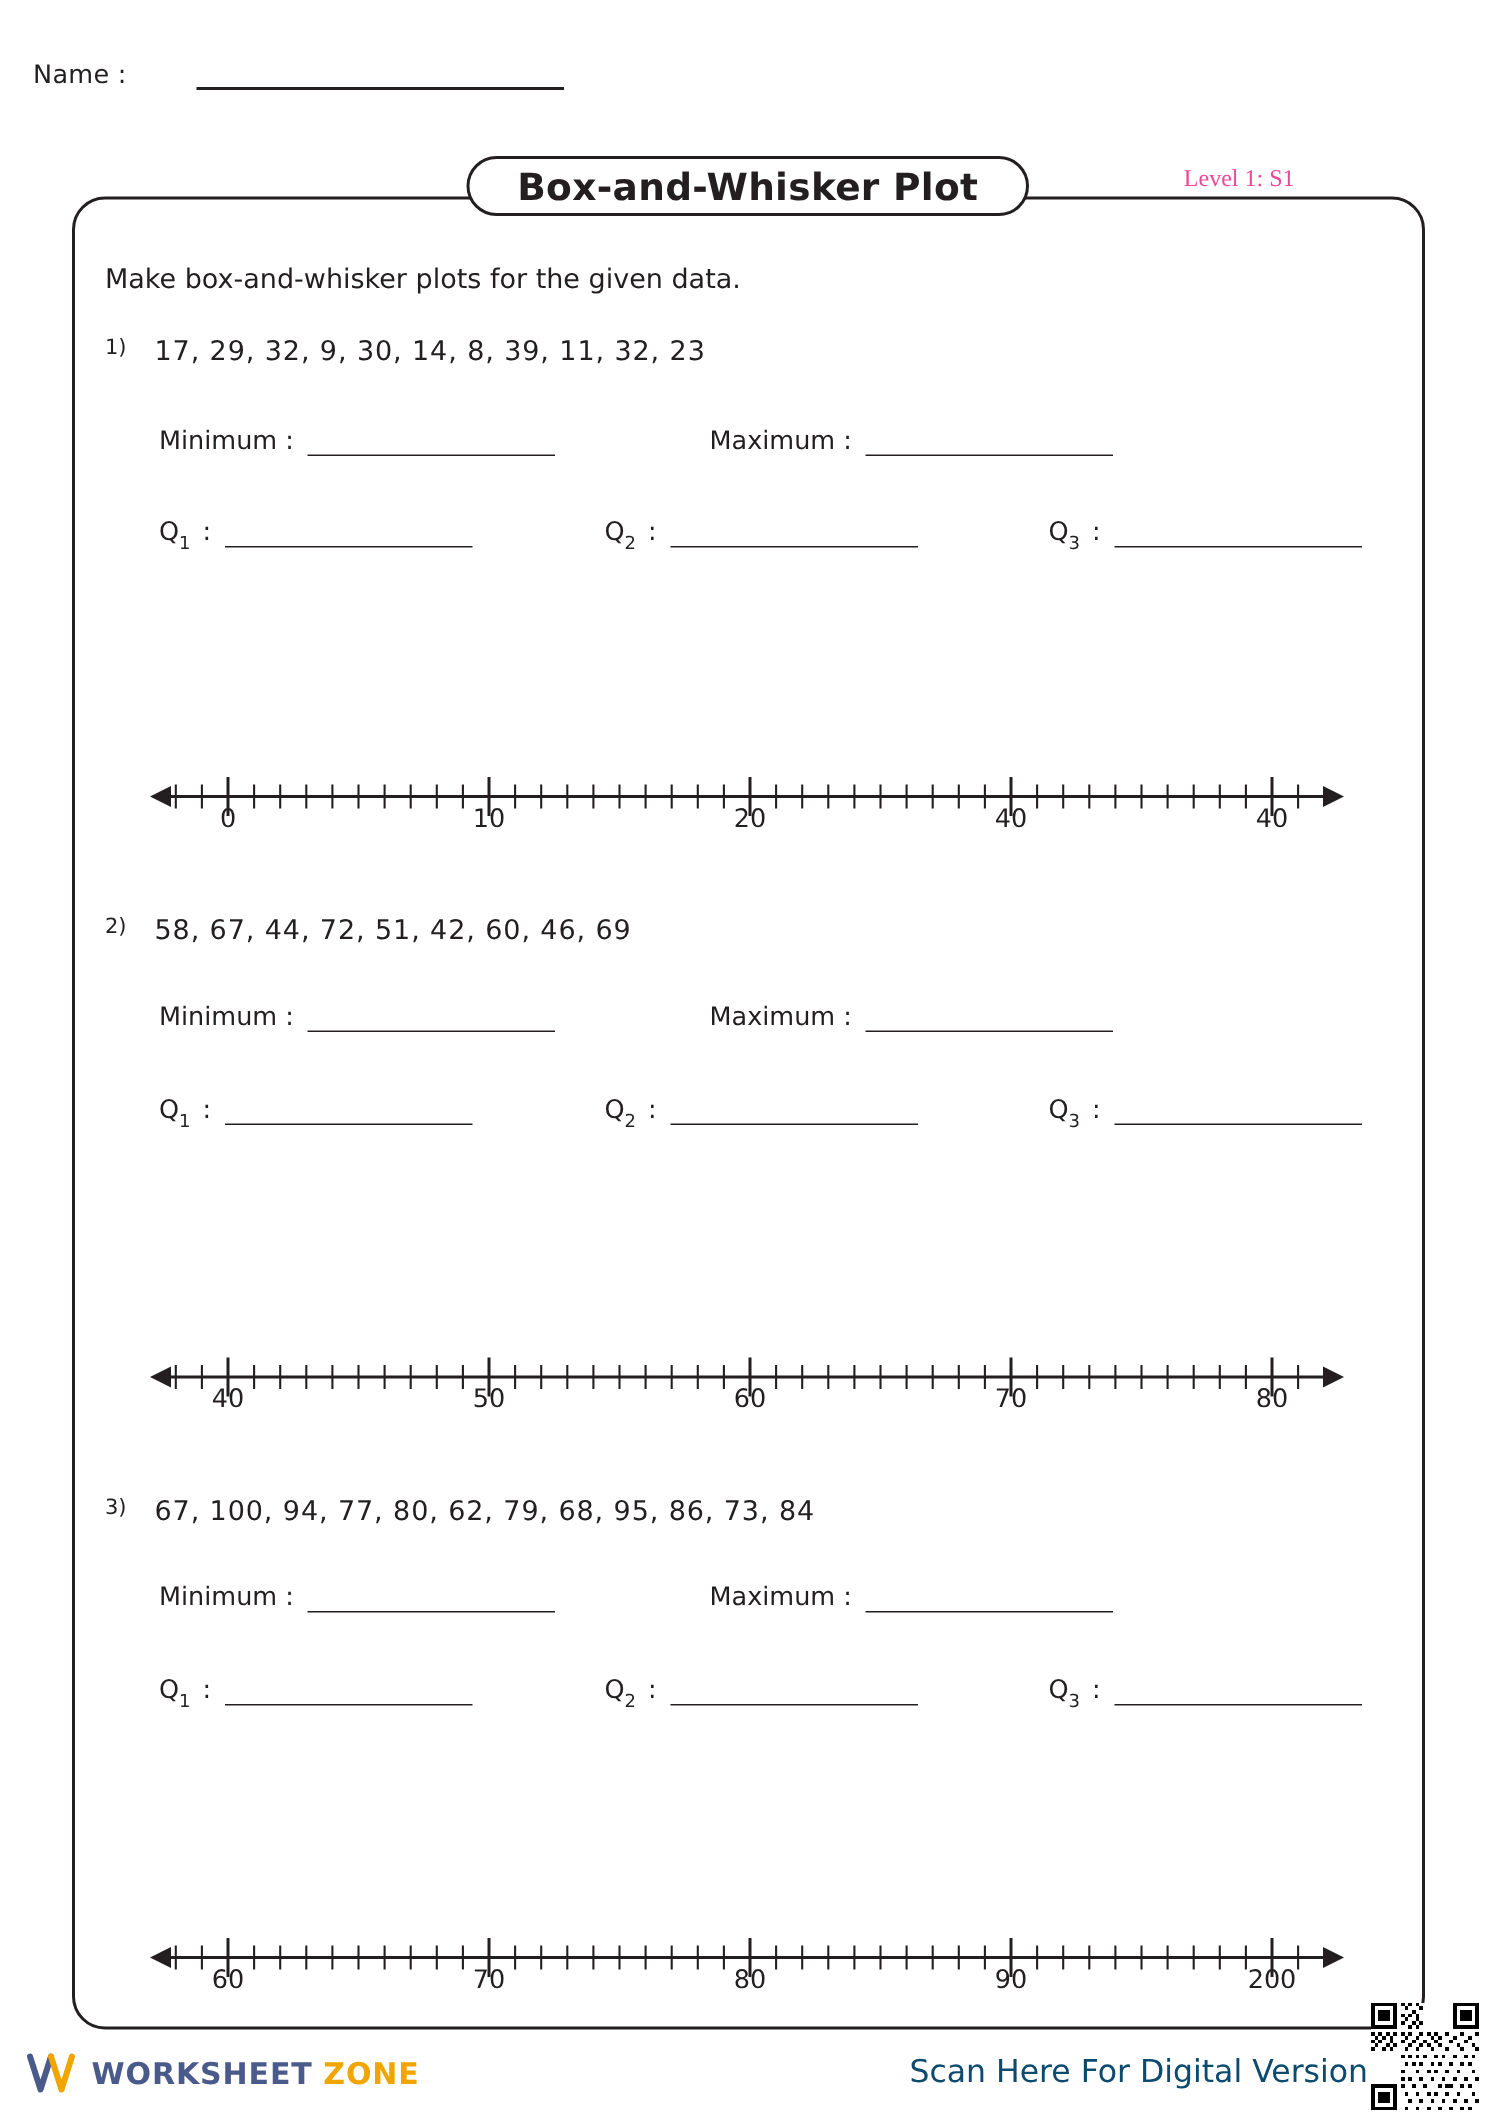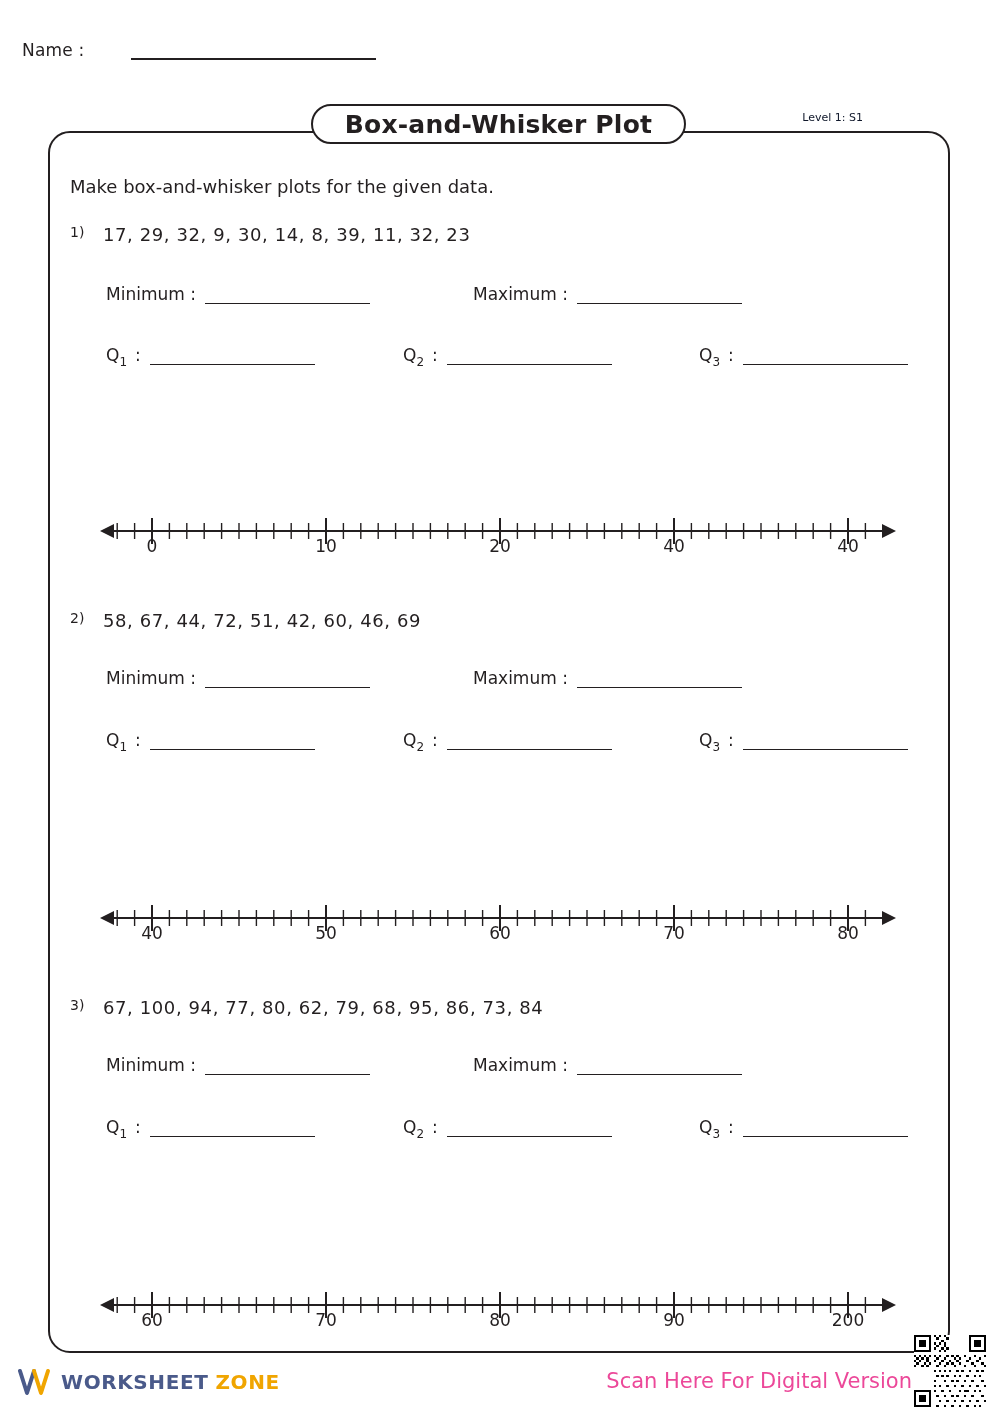--- a/index.html
+++ b/index.html
@@ -63,23 +63,24 @@
     font-size: 25px;
     font-weight: bold;
     letter-spacing: .2px;
     z-index: 5;
   }
 
   .level-tag {
     position: absolute;
     right: 137px;
     top: 111px;
-    font-size: 11px;
-    color: #0f172a;
+    font-size: 16px;
+    color: #ec4899;
     z-index: 6;
+    font-family: Liberation Serif, serif;
   }
 
   .instruction {
     position: absolute;
     left: 70px;
     top: 176px;
     font-size: 18px;
   }
 
   
@@ -150,21 +151,21 @@
     letter-spacing: .6px;
   }
   .logo-text .w { color: #4a5a8a; }
   .logo-text .z { color: #f0a500; }
 
   .scan-text {
     position: absolute;
     right: 88px;
     bottom: 22px;
     font-size: 21px;
-    color: #ec4899;
+    color: #0c4a6e;
   }
   .qr {
     position: absolute;
     right: 14px;
     bottom: 8px;
     width: 72px;
     height: 72px;
   }
 </style>
 </head>

